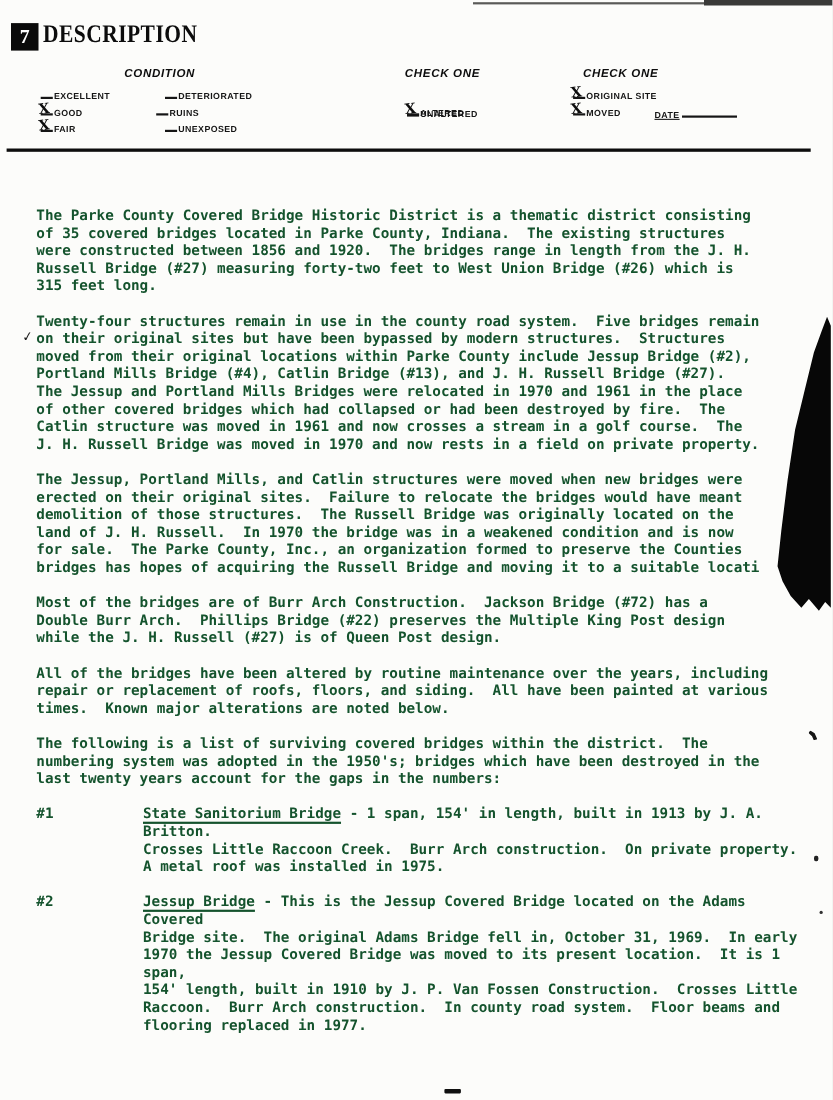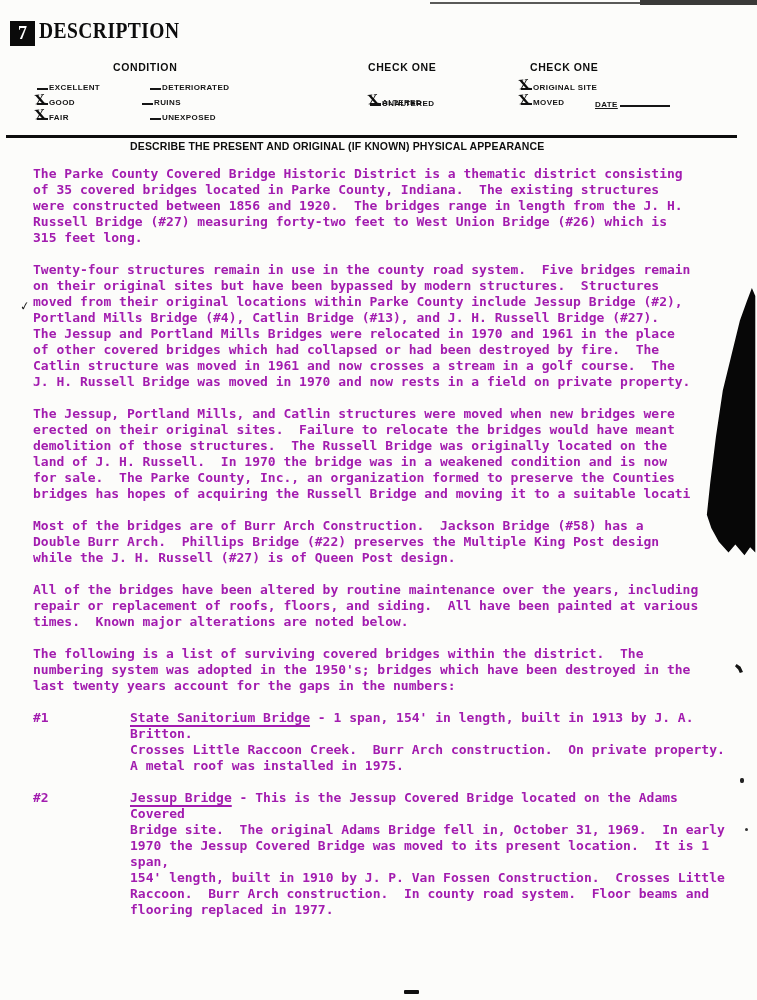--- a/index.html
+++ b/index.html
@@ -23,39 +23,39 @@
   .bottom-dash { position:absolute; left:404px; top:990px; width:15px; height:4px; background:#101010; border-radius:1px; }
 
   
   .sec-box { position:absolute; left:10px; top:21px; width:25px; height:25px; background:#0a0a0a;
              display:flex; align-items:center; justify-content:center; }
   .sec-box span { color:#fff; font-family:"Liberation Serif", serif; font-weight:bold; font-size:18px; }
   .sec-title { position:absolute; left:39px; top:18px; font-family:"Liberation Serif", serif;
                font-weight:bold; font-size:23px; letter-spacing:0.5px; color:#0c0c0c;
                transform:scaleX(0.85); transform-origin:left; }
 
-  .grp-head { position:absolute; font-weight:bold; font-size:10.5px; letter-spacing:0.6px; color:#0d0d0d; }
+  .grp-head { position:absolute; font-weight:bold; font-size:10.5px; letter-spacing:0.6px; color:#0d0d0d;font-style:italic; }
 
   .chk { position:absolute; height:12px; font-weight:bold; font-size:8px; letter-spacing:0.4px;
          color:#151515; white-space:nowrap; }
   .chk .line { display:inline-block; width:11px; height:8px; border-bottom:2px solid #151515;
                margin-right:1px; vertical-align:baseline; }
   .chk .xg { position:absolute; left:-2px; bottom:1px; font-family:"DejaVu Serif", serif;
              font-size:13px; font-weight:bold; transform:rotate(-6deg); line-height:1; color:#0d0d0d; }
   .dateline { display:inline-block; width:50px; height:9px; border-bottom:2px solid #151515; margin-left:2px; }
 
   .divider { position:absolute; left:6px; top:135px; width:731px; height:3px; background:#0d0d0d; }
   .banner { position:absolute; left:130px; top:140px; font-weight:bold; font-size:10.5px;
             letter-spacing:0.15px; color:#0e0e0e; }
 
   
   .body-text {
-    position:absolute; left:33px; top:160px; width:705px;
+    position:absolute; left:33px; top:183px; width:705px;
     font-family:"DejaVu Sans Mono", monospace; font-weight:bold;
-    font-size:13px; line-height:16px; color:#a21caf;
+    font-size:13px; line-height:16px; color:#14532d;
   }
   .body-text p { margin:0 0 16px 0; white-space:pre-wrap; }
   .body-text p:first-child { margin-top:6px; }
   .item { display:flex; margin:0 0 16px 0; }
   .inum { width:54px; flex:none; }
   .ibody { flex:1; white-space:pre-wrap;margin-left:43px; }
   .ititle { text-decoration:underline; text-decoration-thickness:1.5px; text-underline-offset:3px; }
   .margin-tick { position:absolute; left:20px; top:299px; font-size:12px; color:#1c1c1c;
                  transform:rotate(-8deg); font-family:"DejaVu Sans", sans-serif; }
 </style>
@@ -107,21 +107,20 @@
     <span class="xg">X</span><span class="line"></span><span>ORIGINAL SITE</span>
   </div>
   <div class="chk" style="left:521px; top:95px;">
     <span class="xg">X</span><span class="line"></span><span>MOVED</span>
   </div>
   <div class="chk" style="left:595px; top:96px;text-decoration:underline;">
     <span>DATE</span><span class="dateline"></span>
   </div>
 
   <div class="divider"></div>
-  <div class="banner">DESCRIBE THE PRESENT AND ORIGINAL (IF KNOWN) PHYSICAL APPEARANCE</div>
 
   <div class="margin-tick">✓</div>
 
   <div class="body-text">
     <p>The Parke County Covered Bridge Historic District is a thematic district consisting
 of 35 covered bridges located in Parke County, Indiana.  The existing structures
 were constructed between 1856 and 1920.  The bridges range in length from the J. H.
 Russell Bridge (#27) measuring forty-two feet to West Union Bridge (#26) which is
 315 feet long.</p>
     <p>Twenty-four structures remain in use in the county road system.  Five bridges remain
@@ -131,21 +130,21 @@
 The Jessup and Portland Mills Bridges were relocated in 1970 and 1961 in the place
 of other covered bridges which had collapsed or had been destroyed by fire.  The
 Catlin structure was moved in 1961 and now crosses a stream in a golf course.  The
 J. H. Russell Bridge was moved in 1970 and now rests in a field on private property.</p>
     <p>The Jessup, Portland Mills, and Catlin structures were moved when new bridges were
 erected on their original sites.  Failure to relocate the bridges would have meant
 demolition of those structures.  The Russell Bridge was originally located on the
 land of J. H. Russell.  In 1970 the bridge was in a weakened condition and is now
 for sale.  The Parke County, Inc., an organization formed to preserve the Counties
 bridges has hopes of acquiring the Russell Bridge and moving it to a suitable locati</p>
-    <p>Most of the bridges are of Burr Arch Construction.  Jackson Bridge (#58) has a
+    <p>Most of the bridges are of Burr Arch Construction.  Jackson Bridge (#72) has a
 Double Burr Arch.  Phillips Bridge (#22) preserves the Multiple King Post design
 while the J. H. Russell (#27) is of Queen Post design.</p>
     <p>All of the bridges have been altered by routine maintenance over the years, including
 repair or replacement of roofs, floors, and siding.  All have been painted at various
 times.  Known major alterations are noted below.</p>
     <p>The following is a list of surviving covered bridges within the district.  The
 numbering system was adopted in the 1950's; bridges which have been destroyed in the
 last twenty years account for the gaps in the numbers:</p>
 
     <div class="item">

